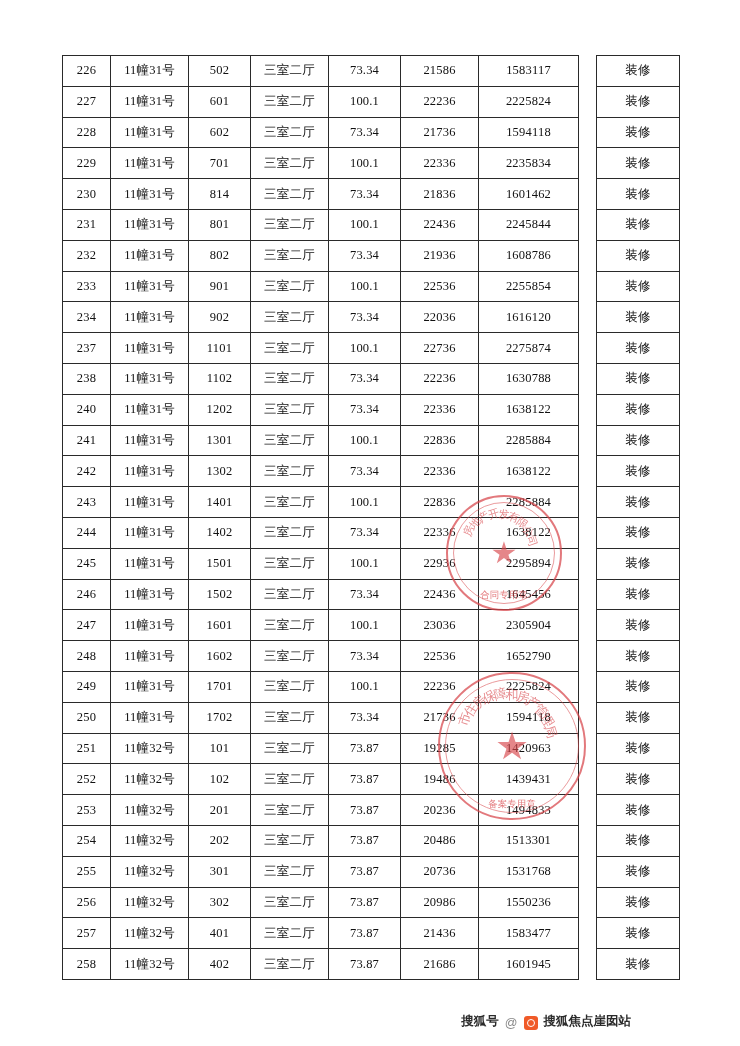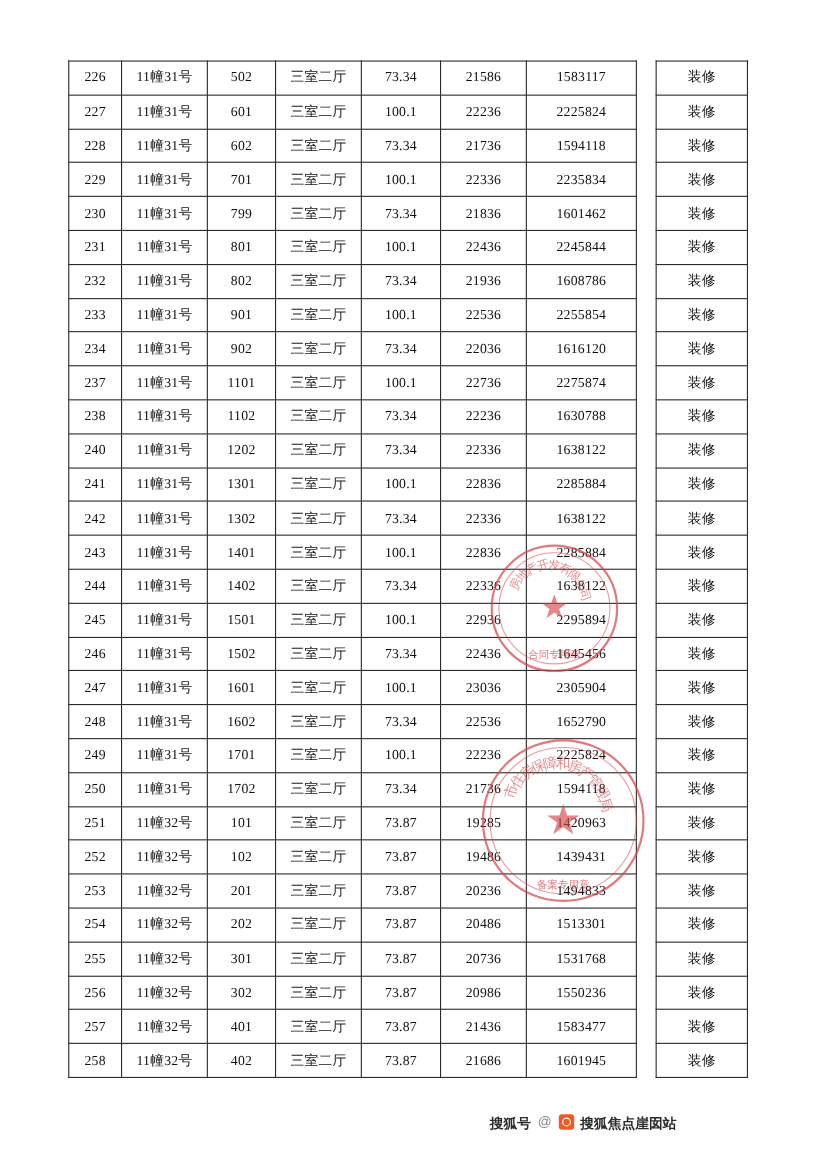--- a/index.html
+++ b/index.html
@@ -105,24 +105,24 @@
     bottom: 7px;
     text-align: center;
     font-size: 9.5px;
     color: #d8454a;
     font-family: "Liberation Sans", sans-serif;
   }
 
   
   .footer {
     position: absolute;
-    right: 16px;
+    right: 0;
     bottom: 16px;
     display: flex;
-    align-items: flex-start;
+    align-items: flex-end;
     gap: 6px;
     font-family: "Liberation Sans", sans-serif;
     font-size: 12.5px;
     color: #2b2b2b;
     font-weight: bold;
     margin-left: 28px;
   }
   .footer .sep {
     color: #888;
     font-weight: normal;
@@ -202,21 +202,21 @@
           <td class="cn">三室二厅</td>
           <td class="num">100.1</td>
           <td class="num">22336</td>
           <td class="num">2235834</td>
           <td class="c-gap"></td>
           <td class="cn">装修</td>
         </tr>
         <tr>
           <td class="num">230</td>
           <td class="cn">11幢31号</td>
-          <td class="num">799</td>
+          <td class="num">814</td>
           <td class="cn">三室二厅</td>
           <td class="num">73.34</td>
           <td class="num">21836</td>
           <td class="num">1601462</td>
           <td class="c-gap"></td>
           <td class="cn">装修</td>
         </tr>
         <tr>
           <td class="num">231</td>
           <td class="cn">11幢31号</td>

